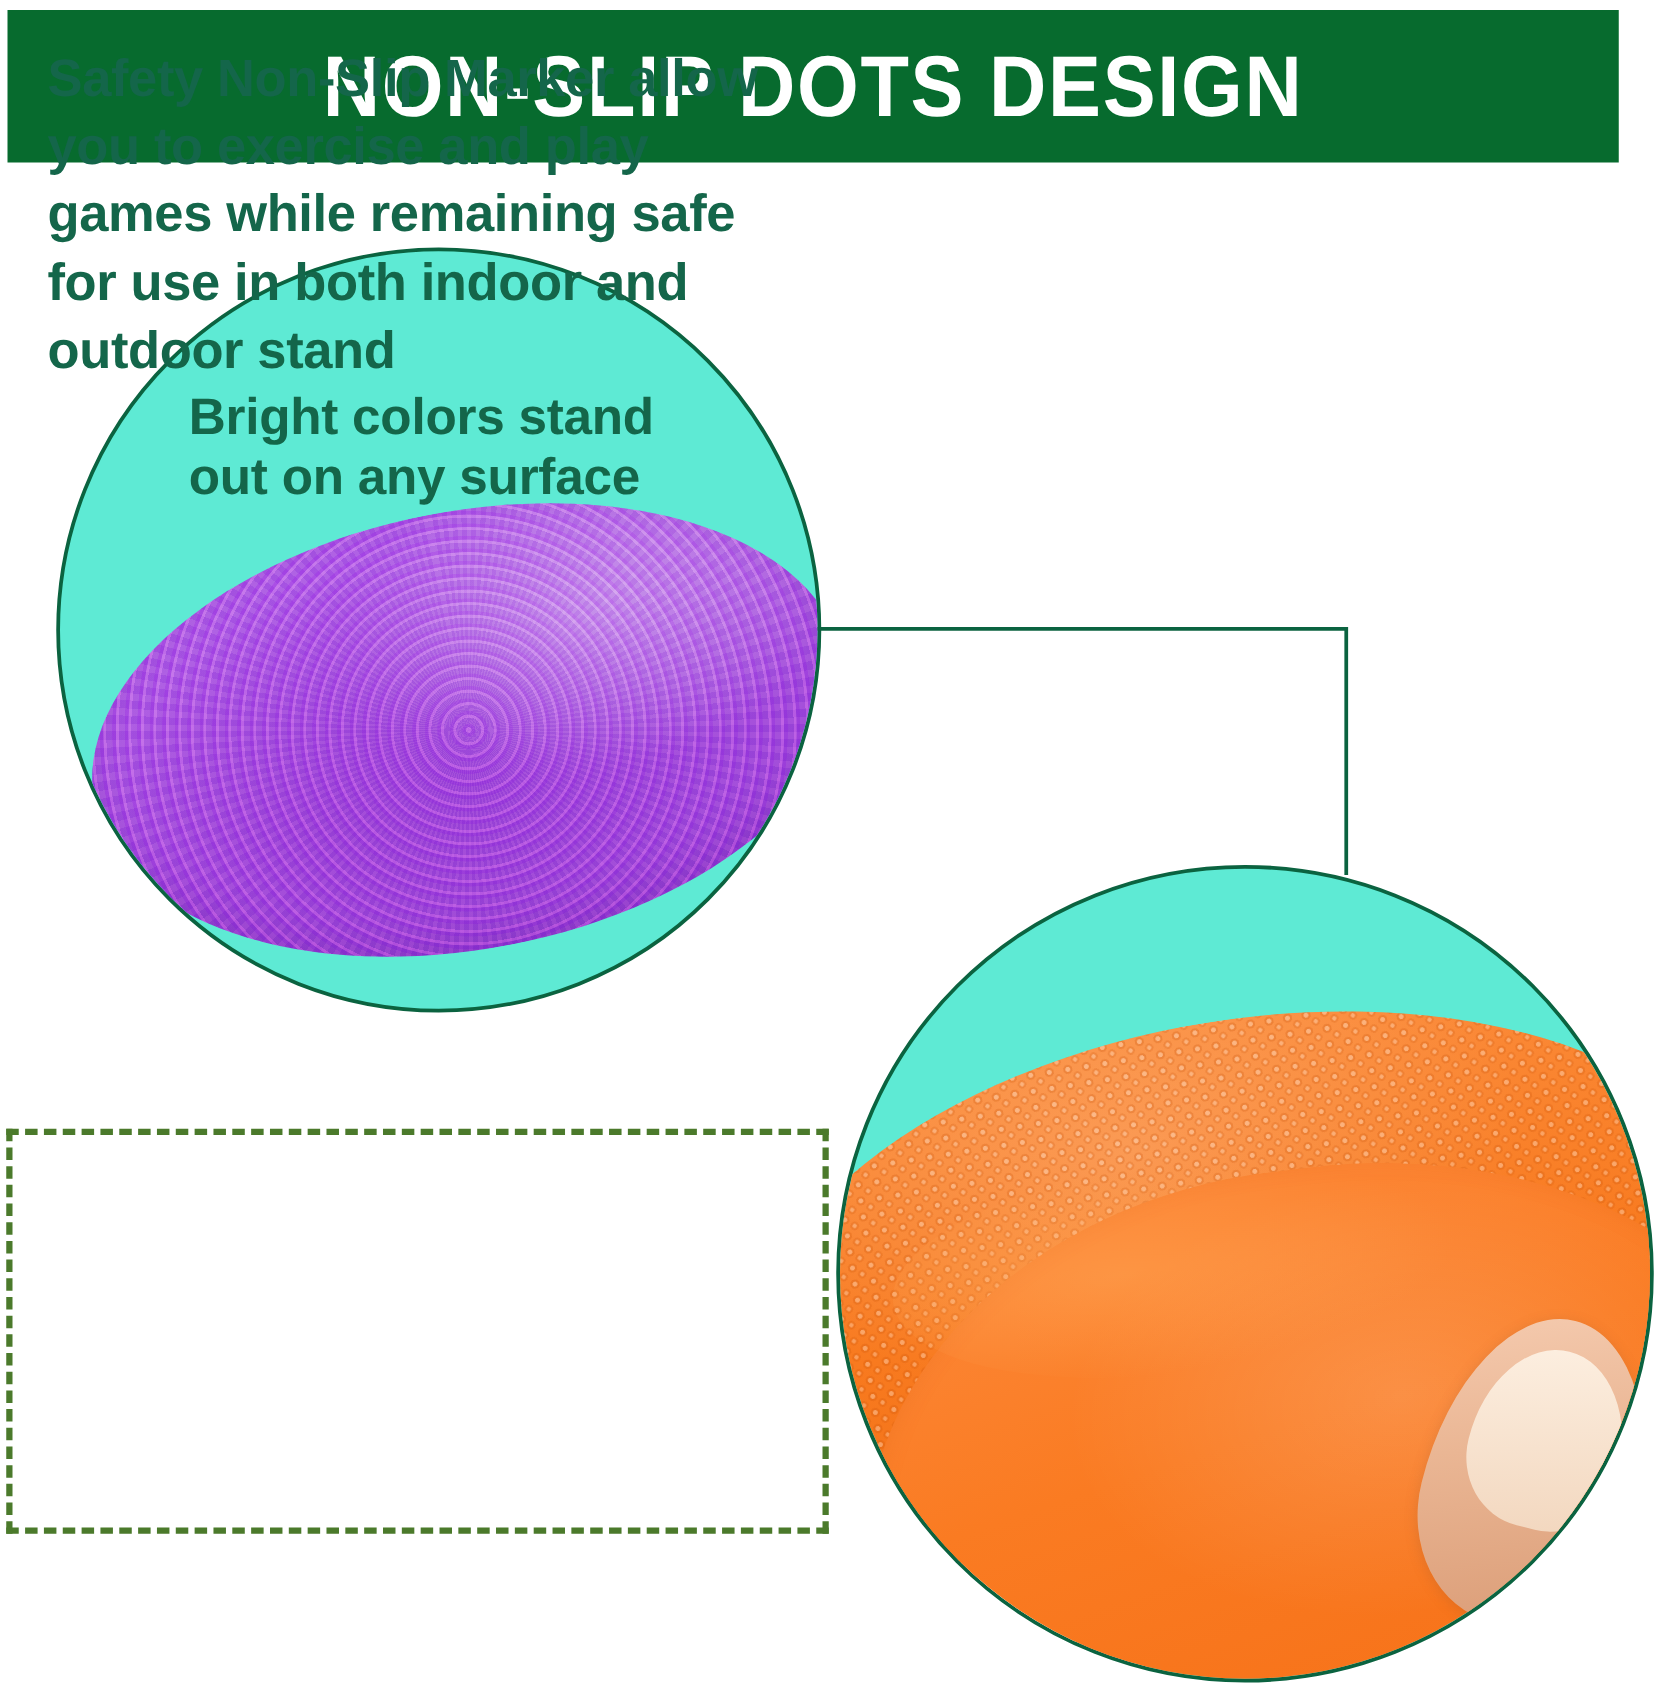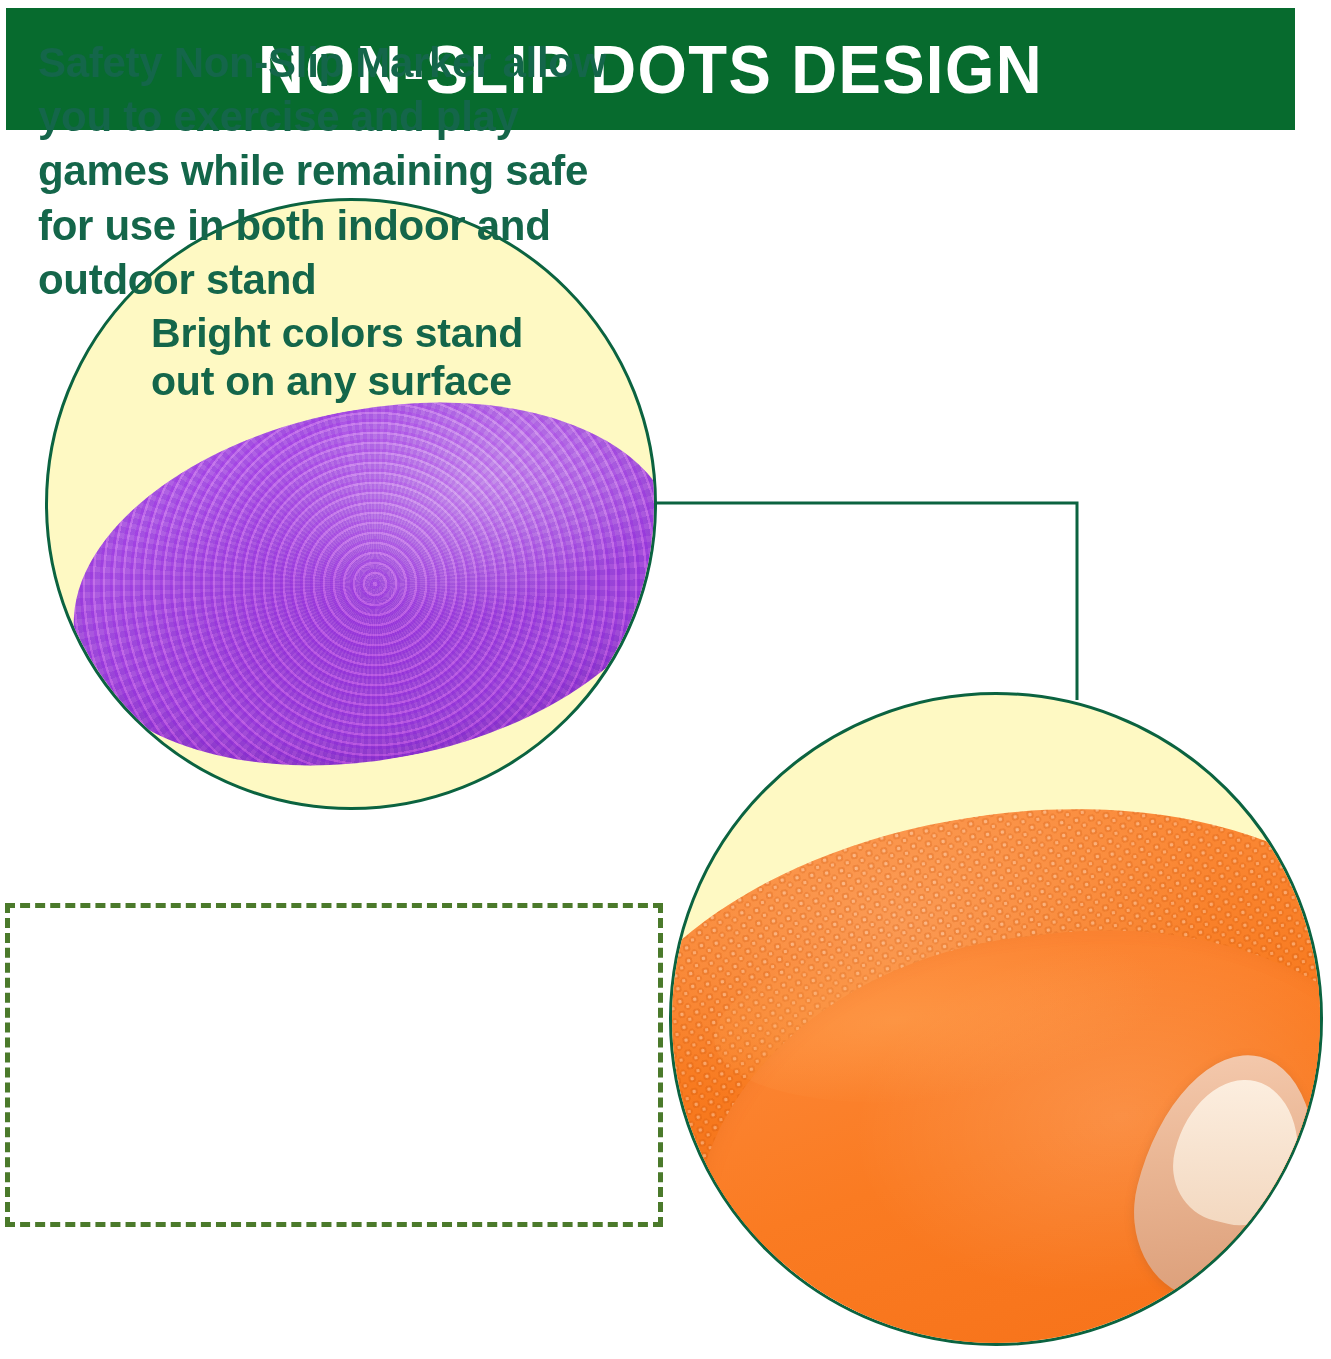--- a/index.html
+++ b/index.html
@@ -42,21 +42,21 @@
     white-space: nowrap;
   }
 
   
   .callout-circle {
     position: absolute;
     border-radius: 50%;
     border: 3px solid var(--stroke-green, #0B6340);
     box-sizing: border-box;
     overflow: hidden;
-    background: #fef9c3;
+    background: #5eead4;
   }
   .circle-top {
     left: 45px;
     top: 198px;
     width: 612px;
     height: 612px;
   }
   .circle-bottom {
     left: 669px;
     top: 692px;

